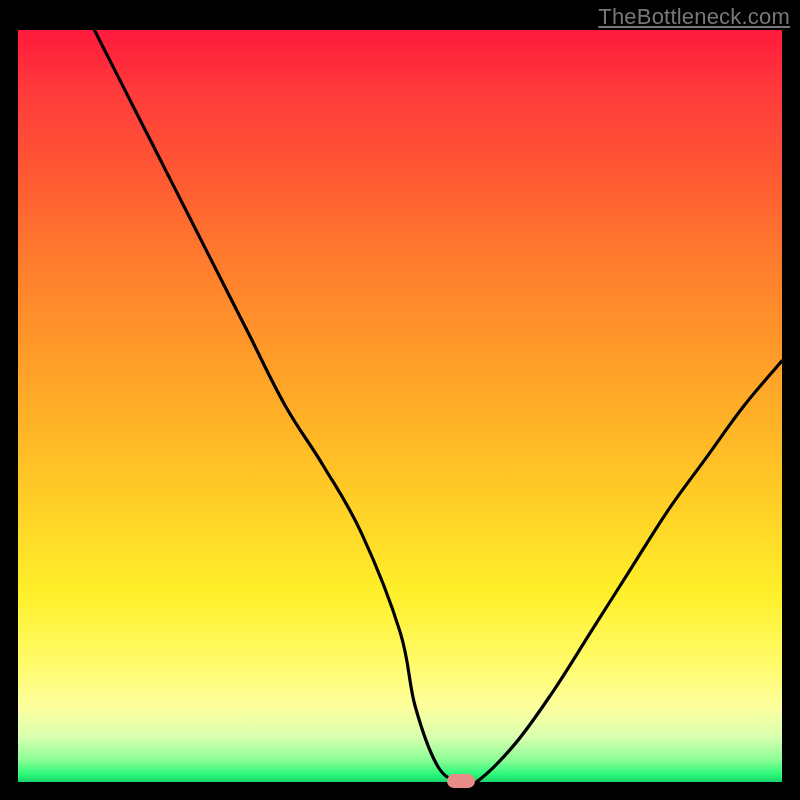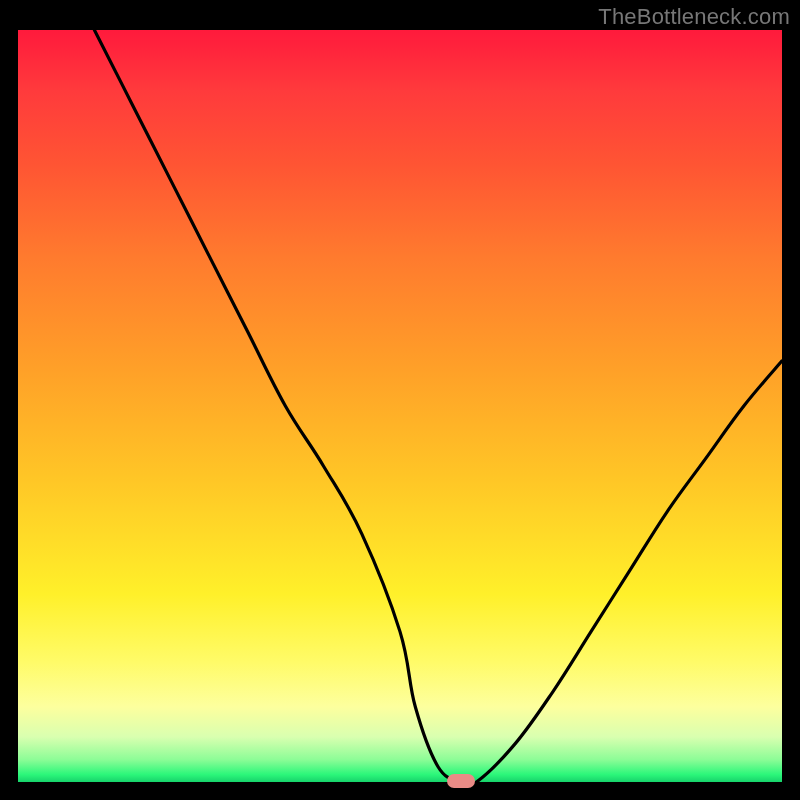--- a/index.html
+++ b/index.html
@@ -19,20 +19,21 @@
   }
   .watermark {
     position: absolute;
     top: 4px;
     right: 10px;
     color: #777;
     font-size: 22px;
     font-weight: 500;
     letter-spacing: 0.2px;
     user-select: none;
+    text-decoration: underline;
   }
   .plot-outer {
     position: absolute;
     left: 18px;
     top: 30px;
     width: 764px;
     height: 752px;
     background: #000;
   }
   .plot {

